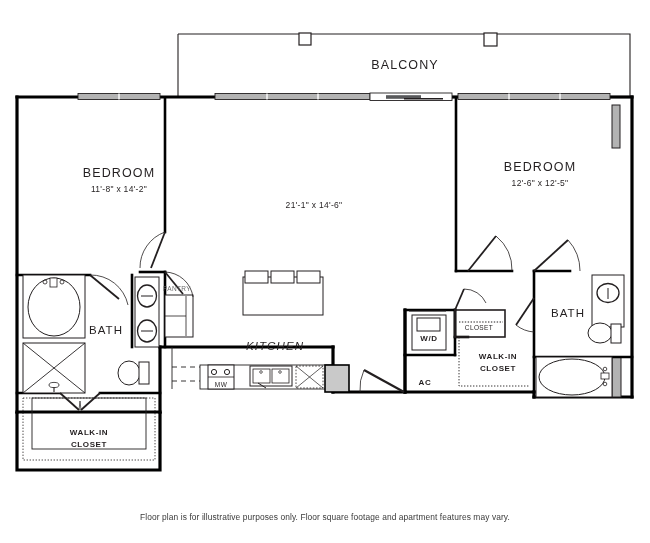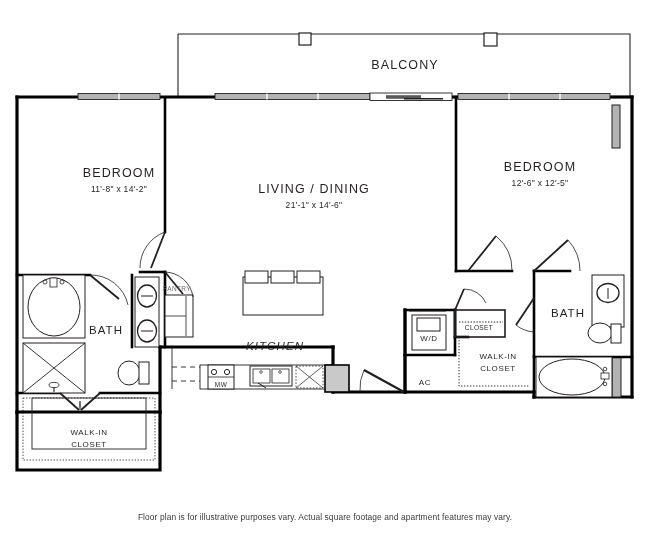--- a/index.html
+++ b/index.html
@@ -16,21 +16,21 @@
   .lbl{
     position:absolute;
     text-align:center;
     letter-spacing:0.5px;
     color:#231f20;
     white-space:nowrap;
     pointer-events:none;
   }
   .room-name{font-size:12.5px;letter-spacing:1.1px;}
   .room-dim{font-size:8.5px;letter-spacing:0.3px;margin-top:1px;}
-  .small-lbl{font-size:8px;letter-spacing:0.6px;}
+  .small-lbl{font-size:8px;letter-spacing:0.6px;font-weight:bold;}
   .tiny-lbl{font-size:6.5px;letter-spacing:0.4px;}
   .footer{
     position:absolute;
     left:0;right:0;top:512px;
     text-align:center;
     font-size:8.4px;
     color:#3a3a3a;
     letter-spacing:0.1px;
   }
   .ctr{transform:translateX(-50%);}
@@ -320,21 +320,20 @@
 </svg>
 
 <div class="lbl room-name ctr" style="left:405px;top:58px;">BALCONY</div>
 
 <div class="lbl room-name ctr" style="left:119px;top:166px;">BEDROOM</div>
 <div class="lbl room-dim ctr" style="left:119px;top:183px;">11'-8" x 14'-2"</div>
 
 <div class="lbl room-name ctr" style="left:540px;top:160px;">BEDROOM</div>
 <div class="lbl room-dim ctr" style="left:540px;top:177px;">12'-6" x 12'-5"</div>
 
-<div class="lbl room-name ctr" style="left:314px;top:182px;">LIVING / DINING</div>
 <div class="lbl room-dim ctr" style="left:314px;top:199px;">21'-1" x 14'-6"</div>
 
 <div class="lbl room-name ctr" style="left:275px;top:340px;font-size:11.5px;font-style:italic;">KITCHEN</div>
 
 <div class="lbl room-name ctr" style="left:106px;top:324px;font-size:11.5px;">BATH</div>
 
 <div class="lbl room-name ctr" style="left:568px;top:307px;font-size:11.5px;">BATH</div>
 
 <div class="lbl small-lbl ctr" style="left:89px;top:428px;">WALK-IN</div>
 <div class="lbl small-lbl ctr" style="left:89px;top:440px;">CLOSET</div>
@@ -345,15 +344,15 @@
 <div class="lbl tiny-lbl ctr" style="left:479px;top:324px;">CLOSET</div>
 
 <div class="lbl tiny-lbl ctr" style="left:177px;top:285px;color:#6b6b6b;">PANTRY</div>
 
 <div class="lbl small-lbl ctr" style="left:429px;top:334px;">W/D</div>
 
 <div class="lbl small-lbl ctr" style="left:425px;top:378px;">AC</div>
 
 <div class="lbl tiny-lbl ctr" style="left:221px;top:381px;">MW</div>
 
-<div class="footer">Floor plan is for illustrative purposes vary.  Actual square footage and apartment features may vary.</div>
+<div class="footer">Floor plan is for illustrative purposes only.  Floor square footage and apartment features may vary.</div>
 
 </div>
 
 </body></html>

